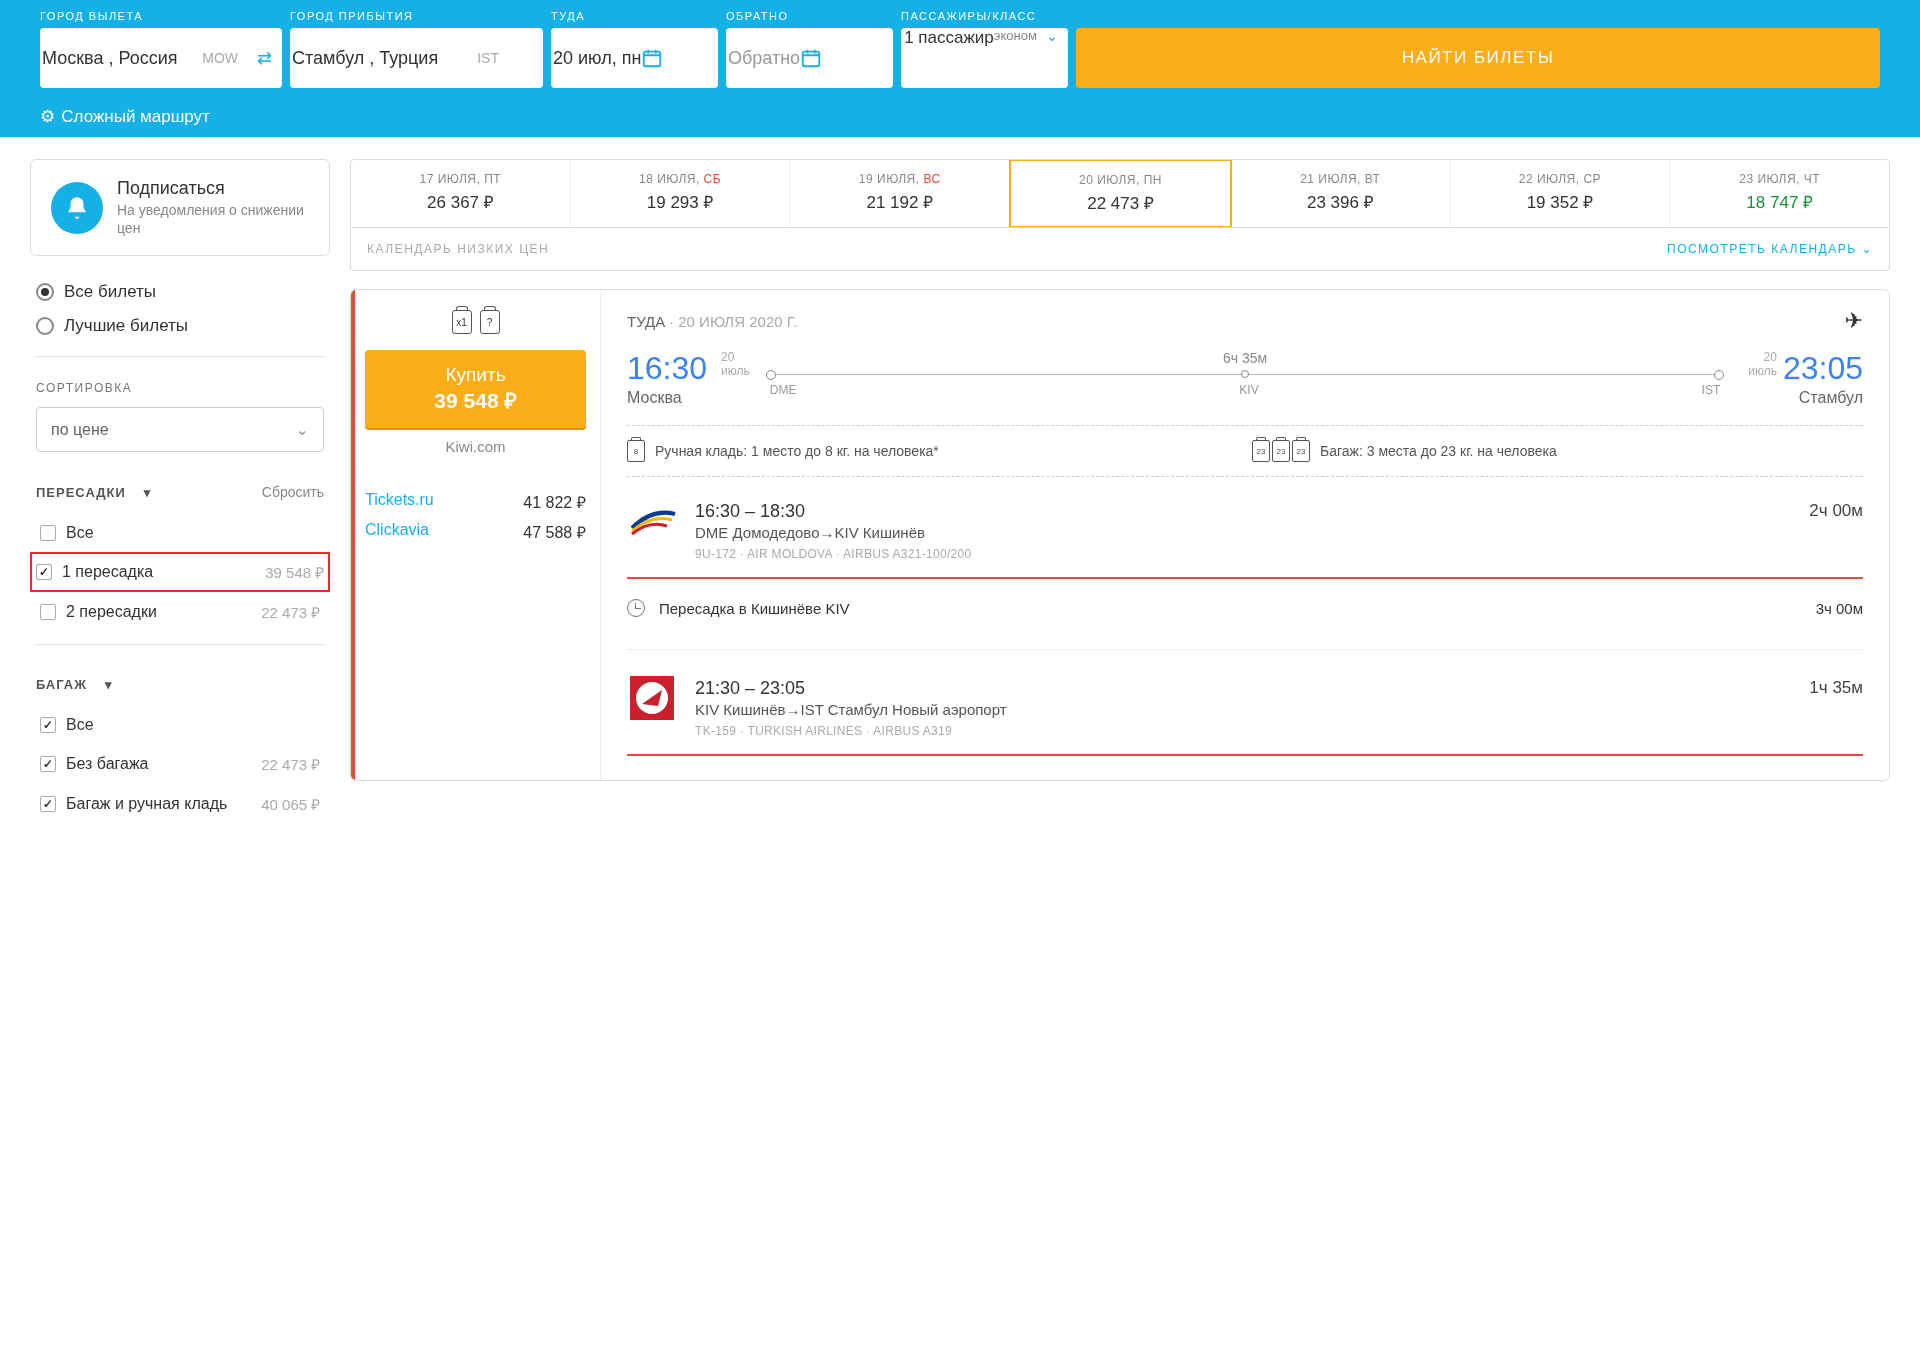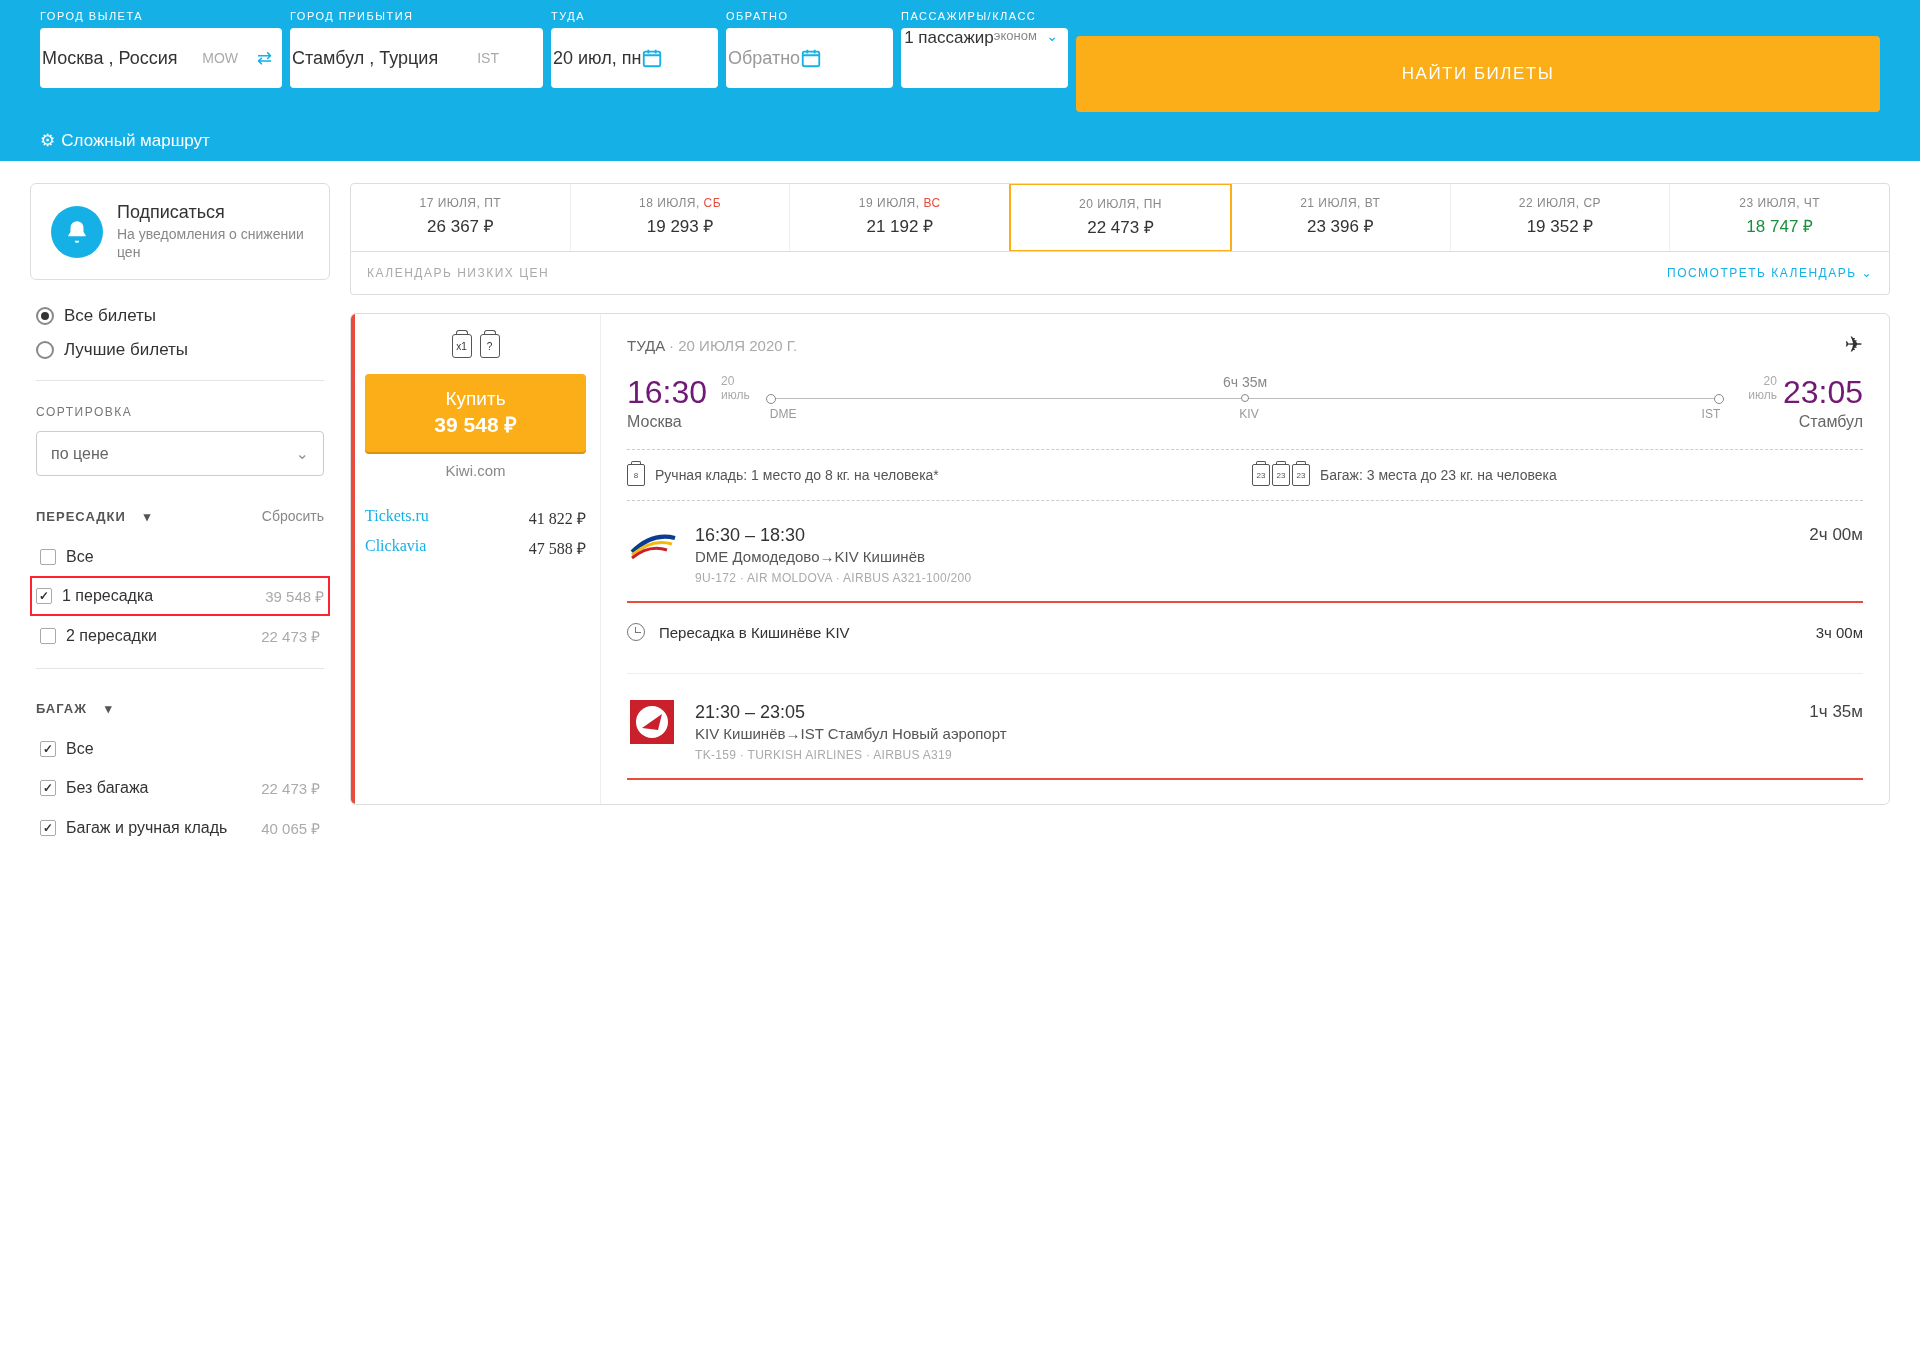--- a/index.html
+++ b/index.html
@@ -17,21 +17,21 @@
 .search-input .swap { position: absolute; right: 10px; color: #15b1e6; font-size: 18px; }
 .in-from { width: 242px; }
 .in-to { width: 253px; }
 .in-date { width: 167px; }
 .in-pax { width: 167px; flex-direction: row; align-items: flex-start; justify-content: center; padding-right: 30px; }
 .in-pax .pax-count { font-size: 17px; color: #333; }
 .in-pax .pax-class { font-size: 13px; color: #888; }
 .in-pax .chev { position: absolute; right: 10px; color: #15b1e6; }
 .input-display { font-size: 18px; color: #333; white-space: nowrap; overflow: hidden; }
 .placeholder-text { color: #999; font-size: 18px; }
-.btn-search { background: #fbae17; color: #fff; border: none; border-radius: 4px; padding: 0 40px; height: 76px; font-size: 17px; font-weight: 500; letter-spacing: 1.5px; cursor: pointer; flex: 1; margin-top: 8px; }
+.btn-search { background: #fbae17; color: #fff; border: none; border-radius: 4px; padding: 0 40px; height: 60px; font-size: 17px; font-weight: 500; letter-spacing: 1.5px; cursor: pointer; flex: 1; }
 .multi-route { color: #fff; font-size: 17px; margin-top: 18px; display: inline-flex; align-items: center; gap: 6px; cursor: pointer; }
 
 .content { display: flex; gap: 20px; padding: 22px 30px; }
 .sidebar { width: 300px; flex-shrink: 0; }
 .subscribe-card { border: 1px solid #ddd; border-radius: 6px; padding: 18px 20px; display: flex; gap: 14px; align-items: center; }
 .bell-circle { width: 52px; height: 52px; border-radius: 50%; background: #15b1e6; display: flex; align-items: center; justify-content: center; flex-shrink: 0; }
 .bell-circle svg { width: 26px; height: 26px; fill: #fff; }
 .subscribe-text .title { font-size: 18px; color: #333; margin-bottom: 2px; }
 .subscribe-text .subtitle { font-size: 14px; color: #888; line-height: 1.3; }
 
@@ -75,33 +75,33 @@
 .result-card { border: 1px solid #ddd; border-radius: 6px; margin-top: 18px; display: flex; overflow: hidden; position: relative; }
 .result-card::before { content: ""; position: absolute; left: 0; top: 0; bottom: 0; width: 4px; background: #e74c3c; }
 .buy-col { width: 250px; padding: 20px 14px; text-align: center; border-right: 1px solid #eee; }
 .bag-icons { display: flex; gap: 8px; justify-content: center; margin-bottom: 16px; }
 .bag-box { width: 20px; height: 24px; border: 1.5px solid #555; border-radius: 3px; position: relative; display: flex; align-items: center; justify-content: center; font-size: 10px; }
 .bag-box::before { content: ""; position: absolute; top: -5px; width: 10px; height: 4px; border: 1.5px solid #555; border-bottom: none; border-radius: 3px 3px 0 0; }
 .buy-btn { background: #fbae17; color: #fff; border: none; border-radius: 4px; padding: 14px 10px; width: 100%; cursor: pointer; box-shadow: 0 2px 0 #d8940f; }
 .buy-btn .buy-lbl { font-size: 19px; display: block; }
 .buy-btn .buy-price { font-size: 21px; font-weight: 600; }
 .buy-provider { color: #888; font-size: 15px; margin-top: 10px; }
-.alt-prices { margin-top: 24px; font-family: Liberation Serif, serif; }
+.alt-prices { margin-top: 32px; }
 .alt-row { display: flex; justify-content: space-between; padding: 4px 0; font-size: 16px; }
 .alt-row .provider { color: #15b1e6; cursor: pointer; }
 .alt-row .price { color: #333; font-weight: 500; }
 
 .flight-col { flex: 1; padding: 18px 26px; position: relative; }
 .direction-header { display: flex; justify-content: space-between; align-items: center; margin-bottom: 16px; }
 .direction-header .dir-label { color: #666; font-size: 15px; }
 .direction-header .dir-date { color: #aaa; font-size: 15px; }
 .plane-icon { font-size: 22px; color: #333; }
 .summary-row { display: flex; align-items: flex-start; justify-content: space-between; margin-bottom: 18px; }
 .endpoint { }
-.endpoint .time { font-size: 32px; color: #701a75; font-weight: 300; }
+.endpoint .time { font-size: 32px; color: #3b82f6; font-weight: 300; }
 .endpoint .city { font-size: 16px; color: #666; margin-top: 2px; }
 .date-badge { display: flex; flex-direction: column; font-size: 12px; color: #aaa; text-align: left; line-height: 1.2; margin-left: 8px; }
 .endpoint-wrap { display: flex; align-items: flex-start; gap: 6px; }
 .timeline { flex: 1; padding: 0 20px; text-align: center; position: relative; }
 .timeline .duration { font-size: 14px; color: #888; margin-bottom: 6px; }
 .tl-line { height: 1px; background: #bbb; position: relative; margin: 8px 0; }
 .tl-line::before, .tl-line::after { content: ""; width: 8px; height: 8px; border: 1px solid #888; border-radius: 50%; background: #fff; position: absolute; top: -4px; }
 .tl-line::before { left: -4px; }
 .tl-line::after { right: -4px; }
 .tl-line .mid-dot { width: 8px; height: 8px; border: 1px solid #888; border-radius: 50%; background: #fff; position: absolute; top: -4px; left: 50%; transform: translateX(-50%); }

